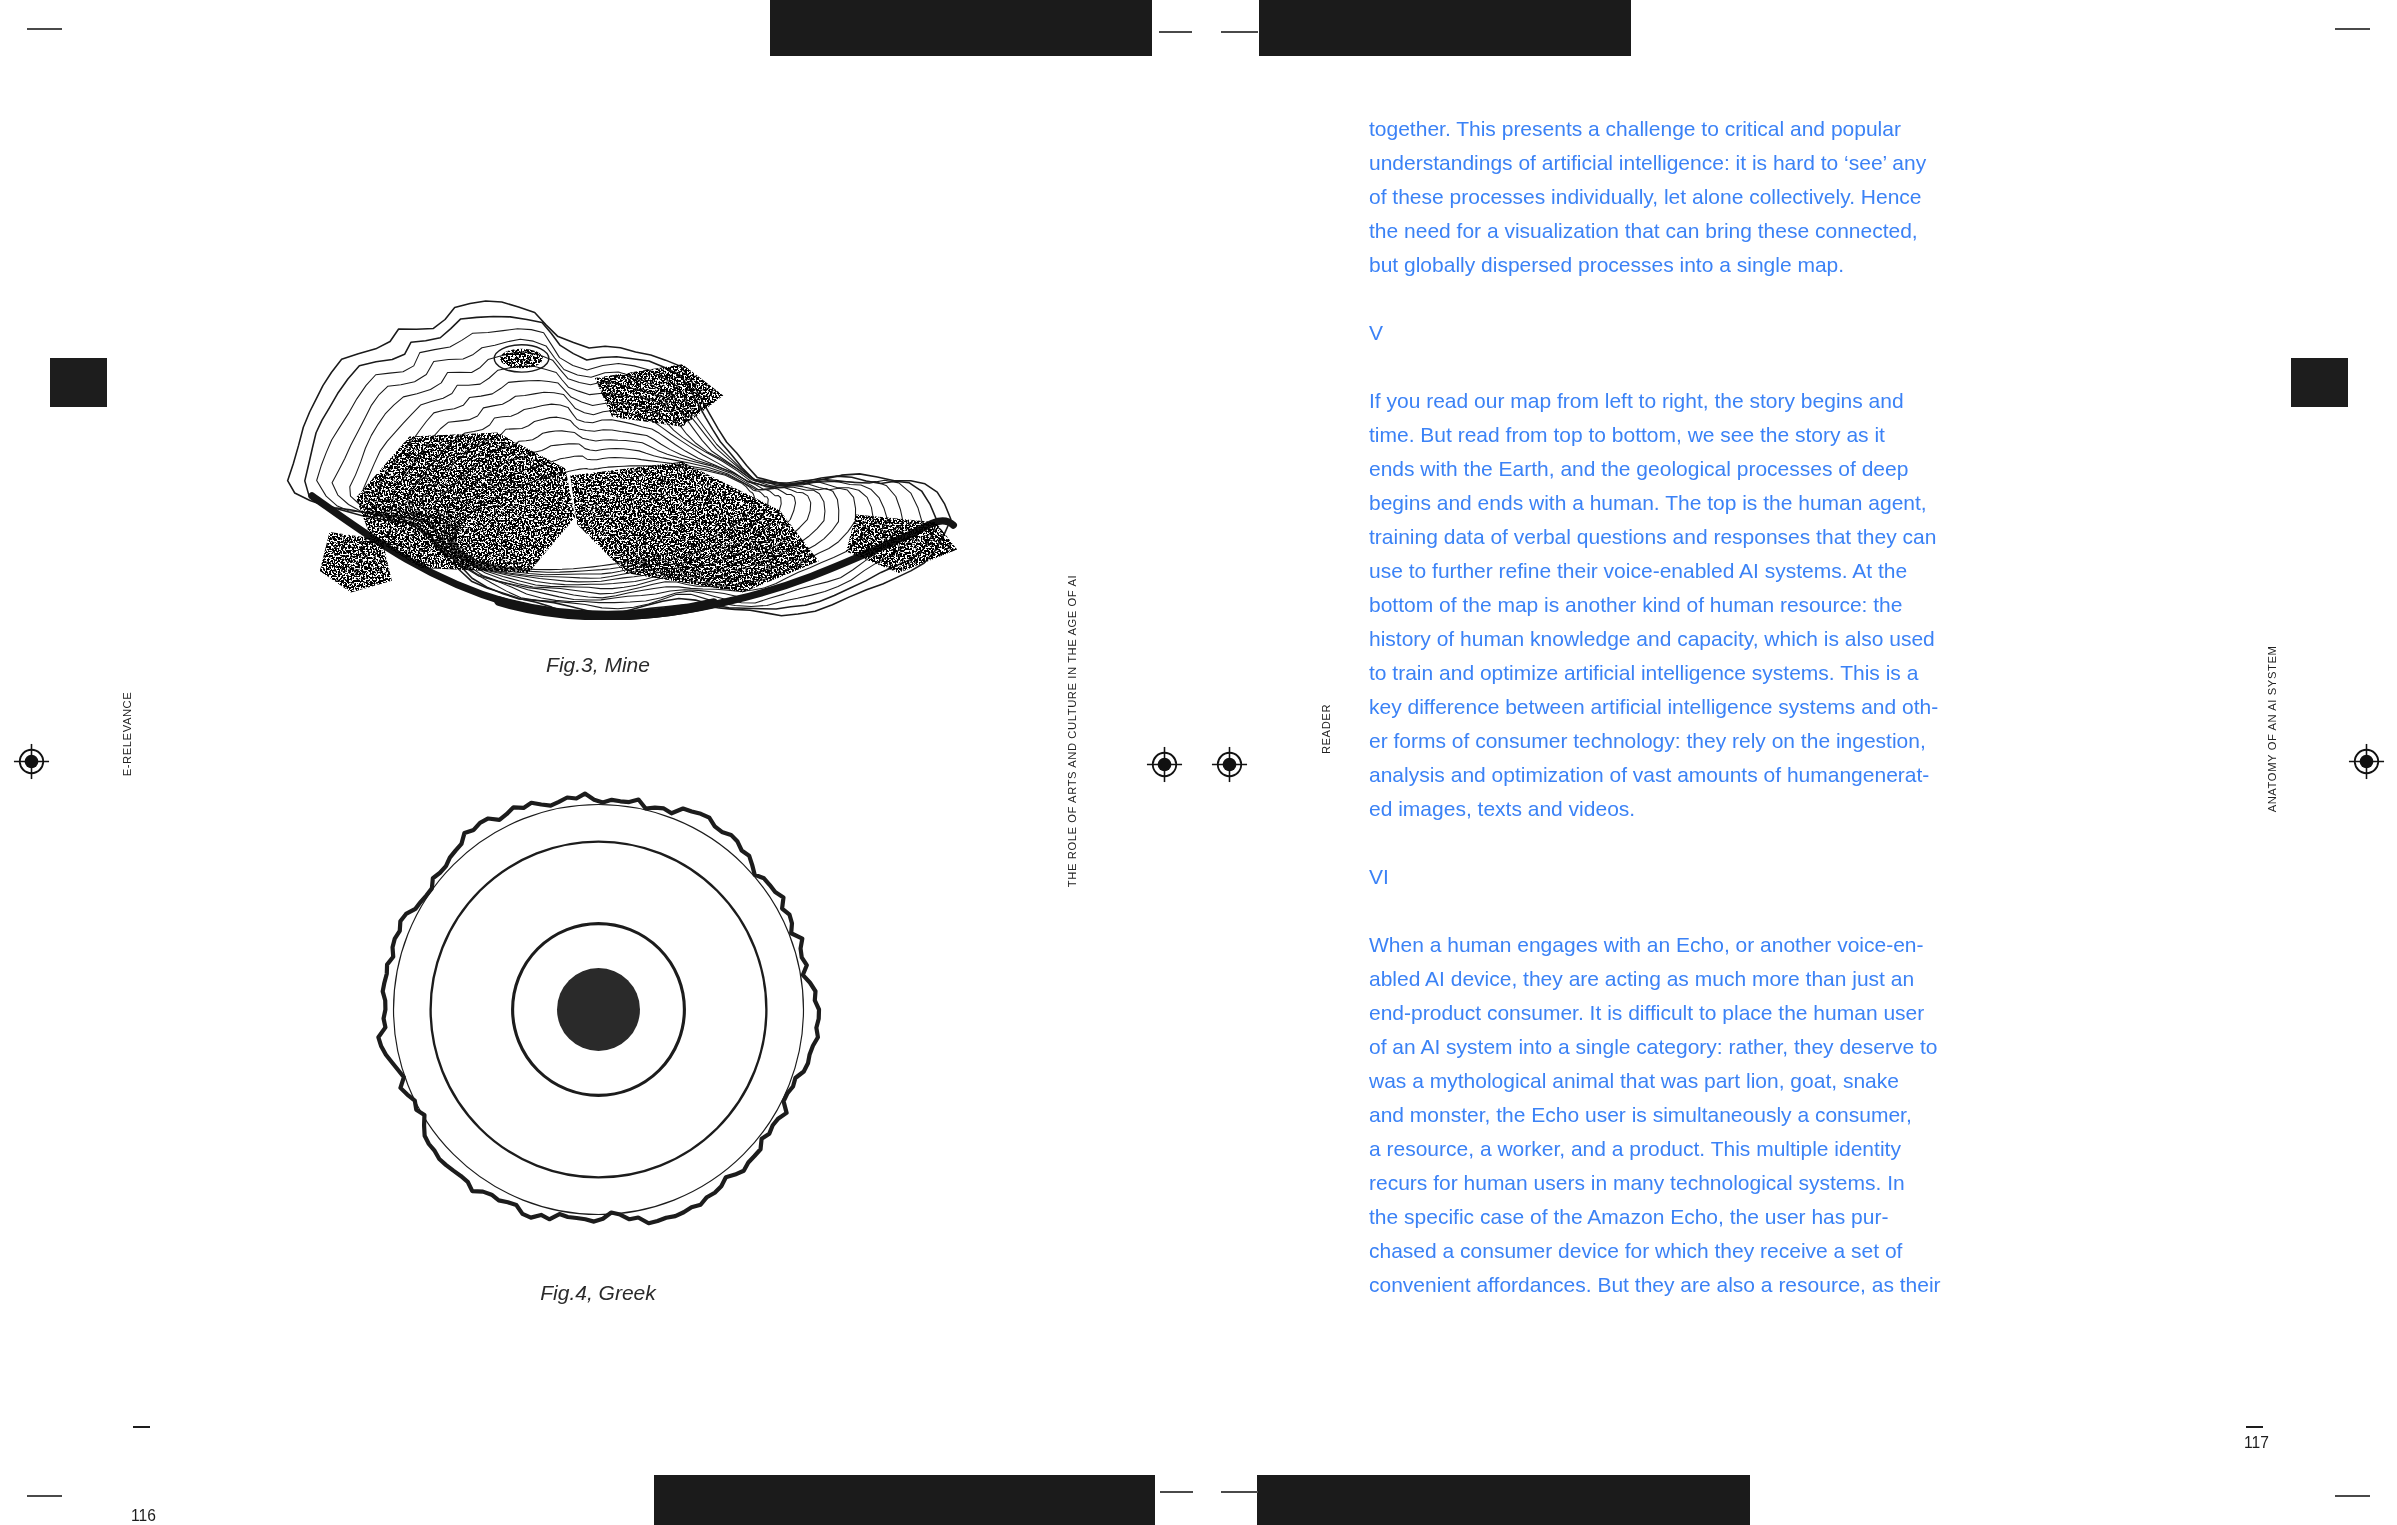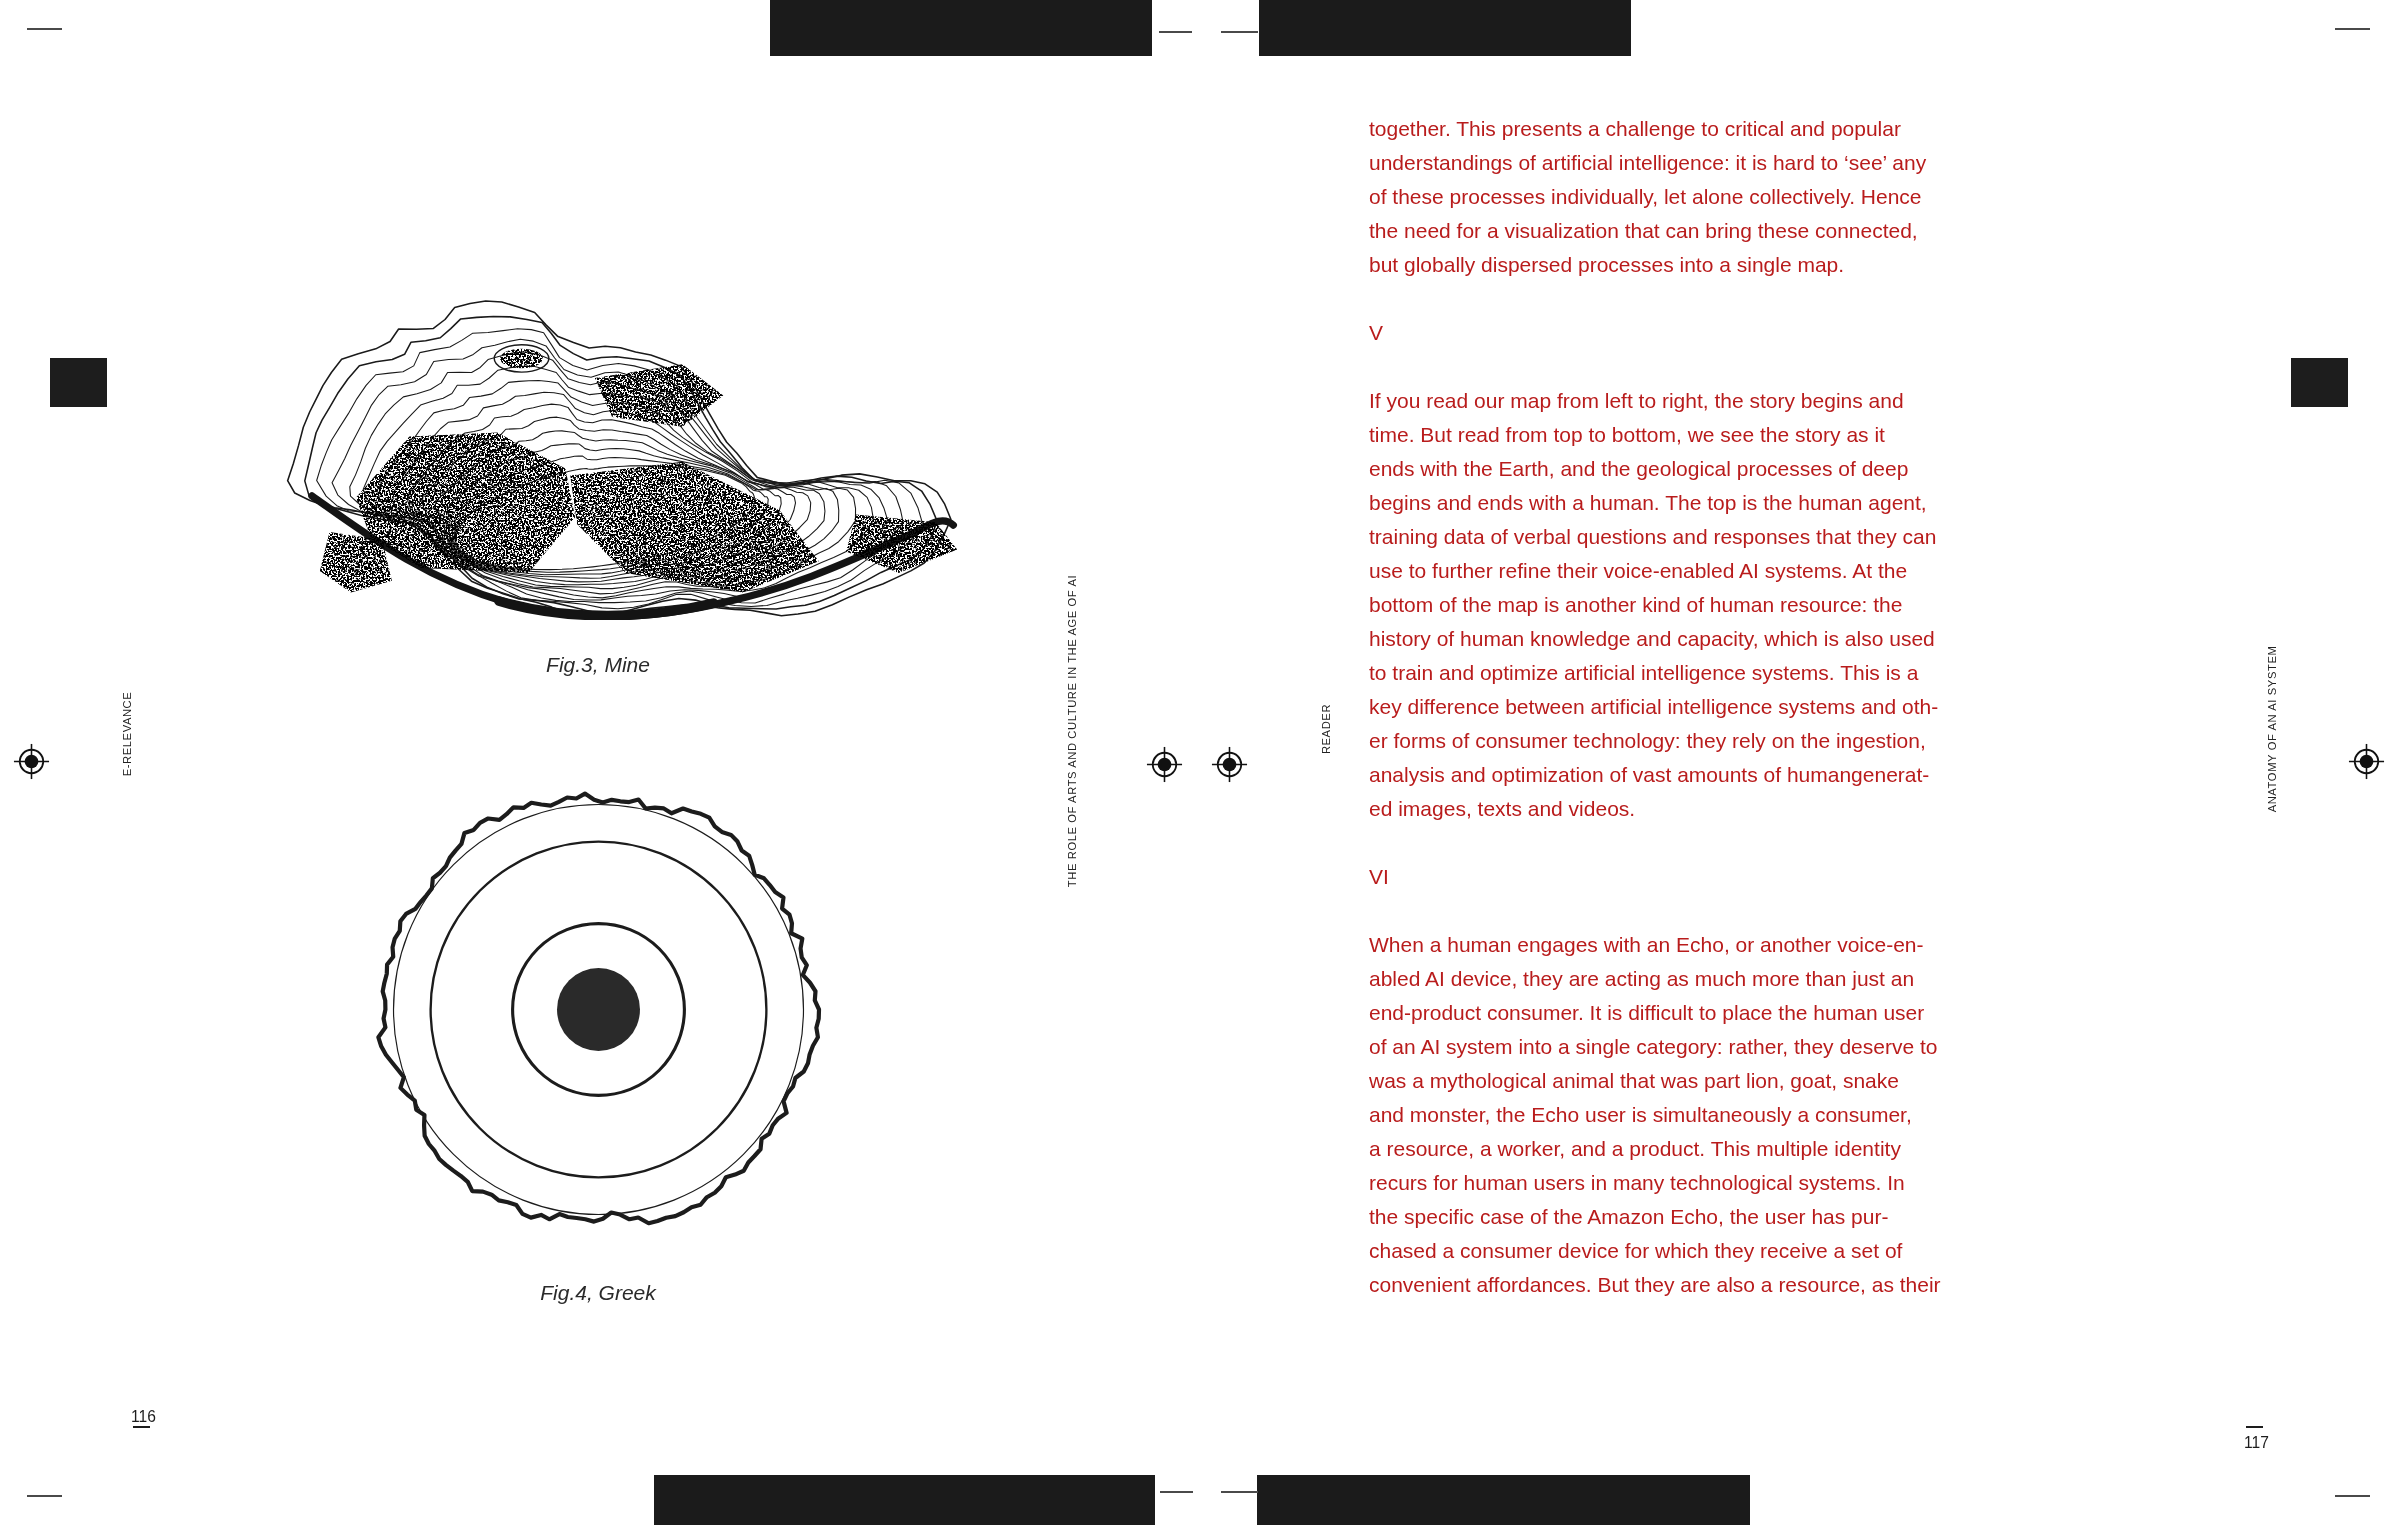--- a/index.html
+++ b/index.html
@@ -29,21 +29,21 @@
   .caption{
     position:absolute;width:312px;text-align:center;
     font-style:italic;font-size:21px;color:#2a2a2a;
   }
   
   .pagenum{position:absolute;font-size:15.6px;color:#1d1d1d;}
   .pagenum-line{position:absolute;width:16.6px;height:2px;background:#1d1d1d;}
   
   #article{
     position:absolute;left:1369px;top:112px;width:663px;
-    font-size:21px;line-height:34px;color:#b91c1c;
+    font-size:21px;line-height:34px;color:#3b82f6;
   }
   .para{margin:0 0 34px 0;}
   .tline{white-space:pre;}
 </style>
 </head>
 <body>
 
 <div class="spread">
 
   <div class="bar bar-tl"></div>
@@ -146,21 +146,21 @@
         <path d="M 455.9 230.0 L 455.6 239.5 L 453.2 248.7 L 454.8 258.4 L 449.7 267.2 L 446.3 276.0 L 444.6 285.1 L 440.3 293.5 L 431.7 300.2 L 429.3 308.9 L 423.4 316.1 L 419.6 324.1 L 422.7 335.9 L 414.3 341.6 L 408.5 348.6 L 405.0 357.2 L 397.1 362.4 L 396.0 373.2 L 389.8 380.1 L 383.5 386.7 L 378.8 395.2 L 369.9 399.1 L 360.5 401.9 L 355.8 411.0 L 349.1 417.7 L 341.0 422.3 L 334.6 430.0 L 325.3 432.5 L 317.3 437.7 L 308.7 441.7 L 299.3 443.4 L 290.5 446.7 L 281.4 449.0 L 270.7 443.1 L 261.7 444.9 L 252.1 440.1 L 243.1 438.0 L 234.5 444.4 L 225.4 447.3 L 216.5 444.9 L 207.6 443.6 L 198.6 442.6 L 190.0 439.6 L 179.6 444.9 L 171.2 440.5 L 160.7 443.2 L 152.1 439.4 L 145.8 430.3 L 137.1 427.5 L 127.8 425.5 L 120.5 419.7 L 111.6 416.6 L 100.7 416.1 L 96.0 406.5 L 88.9 400.5 L 81.3 395.1 L 73.9 389.4 L 66.9 383.1 L 62.2 374.9 L 56.2 367.8 L 51.9 359.4 L 51.3 348.7 L 51.7 338.0 L 43.3 332.6 L 41.8 323.4 L 34.1 317.2 L 27.1 310.3 L 30.6 299.4 L 24.7 292.0 L 18.5 284.3 L 12.2 276.3 L 7.4 267.7 L 4.5 258.5 L 11.7 248.3 L 9.8 239.2 L 11.7 230.0 L 11.5 220.8 L 8.9 211.4 L 10.7 202.3 L 13.1 193.3 L 13.4 184.0 L 19.7 176.0 L 19.0 166.3 L 21.3 157.3 L 26.4 149.4 L 27.0 139.6 L 32.8 132.1 L 42.4 126.9 L 47.9 119.7 L 53.8 113.0 L 59.3 105.9 L 60.3 95.5 L 67.6 89.9 L 73.7 83.2 L 77.7 74.4 L 83.5 67.3 L 89.6 60.3 L 92.7 49.1 L 102.1 46.0 L 108.6 38.7 L 117.0 34.3 L 128.5 35.8 L 135.8 29.9 L 142.9 22.9 L 153.2 23.5 L 161.2 18.2 L 171.4 20.0 L 181.0 21.2 L 189.4 17.2 L 197.9 12.8 L 207.3 13.8 L 216.1 8.8 L 225.5 15.2 L 234.4 18.0 L 243.5 15.2 L 252.4 16.7 L 261.4 17.5 L 271.0 14.9 L 278.3 24.1 L 287.8 23.1 L 296.9 24.0 L 304.8 29.0 L 316.6 24.1 L 325.5 27.1 L 334.8 29.5 L 343.5 33.5 L 349.1 42.3 L 356.4 48.1 L 365.8 51.1 L 372.4 57.9 L 376.7 67.1 L 384.3 72.4 L 387.5 82.1 L 390.0 91.9 L 399.5 95.6 L 405.5 102.5 L 411.0 109.7 L 419.5 115.2 L 418.1 126.6 L 425.7 132.9 L 428.2 141.8 L 427.4 151.9 L 438.8 157.3 L 437.0 167.5 L 438.2 176.5 L 443.4 184.6 L 439.3 194.6 L 446.7 202.6 L 452.3 211.3 L 451.6 220.7 Z" stroke-width="4.3" stroke-linejoin="round"></path>
         <circle cx="230" cy="230" r="210" stroke-width="1.2"></circle>
         <circle cx="230" cy="230" r="172" stroke-width="2.4"></circle>
         <circle cx="230" cy="230" r="88" stroke-width="3.2"></circle>
         <circle cx="230" cy="230" r="42.5" fill="#2a2a2a" stroke="none"></circle>
       </g>
   </svg>
   <div class="caption" style="left:442px;top:1281px;">Fig.4, Greek</div>
 
   <div class="pagenum-line" style="left:133px;top:1426px;"></div>
-  <div class="pagenum" style="left:131px;top:1408px;">116</div>
+  <div class="pagenum" style="left:131px;top:1507px;">116</div>
   <div class="pagenum-line" style="left:2246px;top:1426px;"></div>
   <div class="pagenum" style="left:2244px;top:1434px;">117</div>
 
   <div id="article">
       <div class="para body">
         <div class="tline">together. This presents a challenge to critical and popular</div>
         <div class="tline">understandings of artificial intelligence: it is hard to ‘see’ any</div>
         <div class="tline">of these processes individually, let alone collectively. Hence</div>
         <div class="tline">the need for a visualization that can bring these connected,</div>
         <div class="tline">but globally dispersed processes into a single map.</div>

